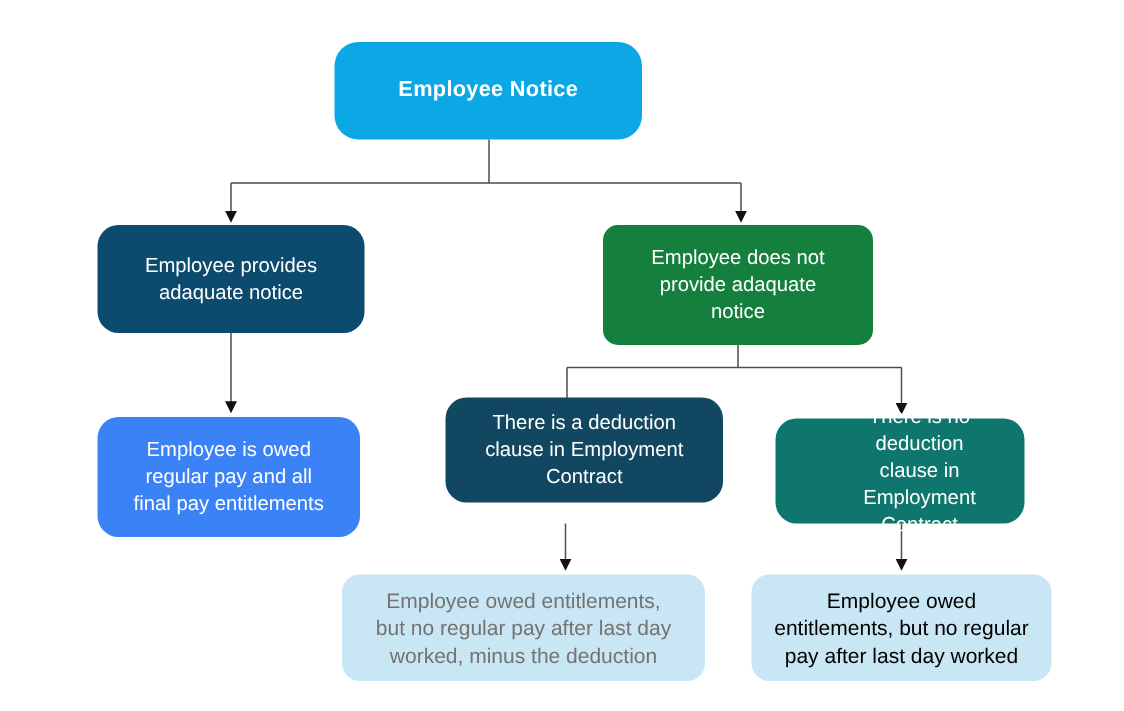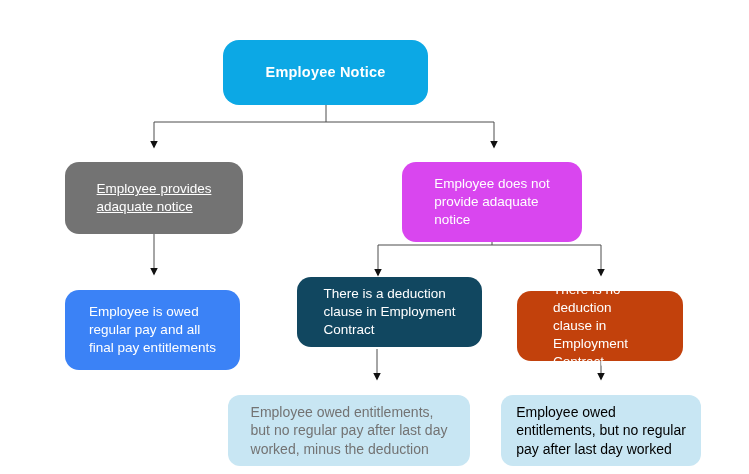--- a/index.html
+++ b/index.html
@@ -15,27 +15,26 @@
     position: absolute;
     left: 0; top: 0;
     width: 749px; height: 474px;
     pointer-events: none;
   }
   .node {
     position: absolute;
     display: flex;
     align-items: center;
     justify-content: center;
-    text-align: left;
+    text-align: center;
     white-space: pre-line;
     box-sizing: border-box;
     padding: 6px 10px;
     border-radius: 14px;
     line-height: 1.32;
-    margin-top: 12px;
   }
   .node-top {
     left: 223px; top: 28px; width: 205px; height: 65px;
     border-radius: 16px;
     color: #ffffff;
     font-weight: bold;
     font-size: 14.5px;
     letter-spacing: 0.2px;
   }
   .node-dark {
@@ -78,36 +77,36 @@
     <line x1="378" y1="245" x2="378" y2="275" stroke="#4d4d4d" stroke-width="1" marker-end="url(#arrow)"></line>
     <line x1="601" y1="245" x2="601" y2="275" stroke="#4d4d4d" stroke-width="1" marker-end="url(#arrow)"></line>
 
     <line x1="377" y1="349" x2="377" y2="379" stroke="#4d4d4d" stroke-width="1" marker-end="url(#arrow)"></line>
 
     <line x1="601" y1="349" x2="601" y2="379" stroke="#4d4d4d" stroke-width="1" marker-end="url(#arrow)"></line>
   </svg>
 
   <div class="node node-top" style="background-color: rgb(12, 168, 229);">Employee Notice</div>
 
-  <div class="node node-dark node-l2-left" style="background-color: #737373; text-decoration: underline;">Employee provides
+  <div class="node node-dark node-l2-left" style="background-color: #0c4a6e;">Employee provides
 adaquate notice</div>
 
-  <div class="node node-dark node-l2-right" style="background-color: #d946ef;">Employee does not
+  <div class="node node-dark node-l2-right" style="background-color: #15803d; border-radius: 10px;">Employee does not
 provide adaquate
 notice</div>
 
   <div class="node node-dark node-l3-left" style="background-color: #3b82f6;">Employee is owed
 regular pay and all
 final pay entitlements</div>
 
   <div class="node node-dark node-l3-mid" style="background-color: rgb(17, 71, 96);">There is a deduction
 clause in Employment
 Contract</div>
 
-  <div class="node node-dark node-l3-right" style="background-color: #c2410c; padding-left: 36px;">There is no deduction
+  <div class="node node-dark node-l3-right" style="background-color: #0f766e; padding-left: 36px;">There is no deduction
 clause in Employment
 Contract</div>
 
   <div class="node node-light node-l4-mid" style="background-color: rgb(200, 230, 243); color: #737373;">Employee owed entitlements,
 but no regular pay after last day
 worked, minus the deduction</div>
 
   <div class="node node-light node-l4-right" style="background-color: rgb(200, 230, 243); color: #000000;">Employee owed
 entitlements, but no regular
 pay after last day worked</div>

